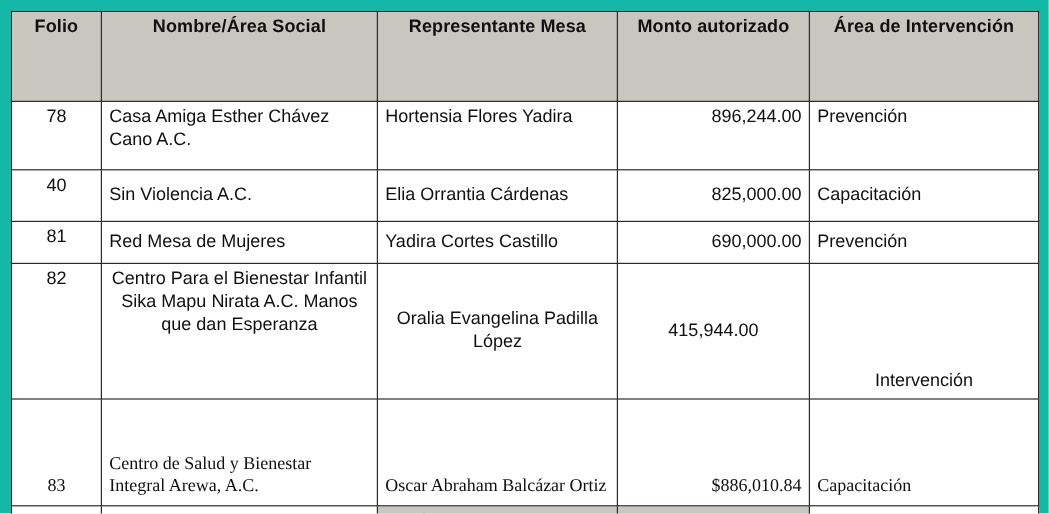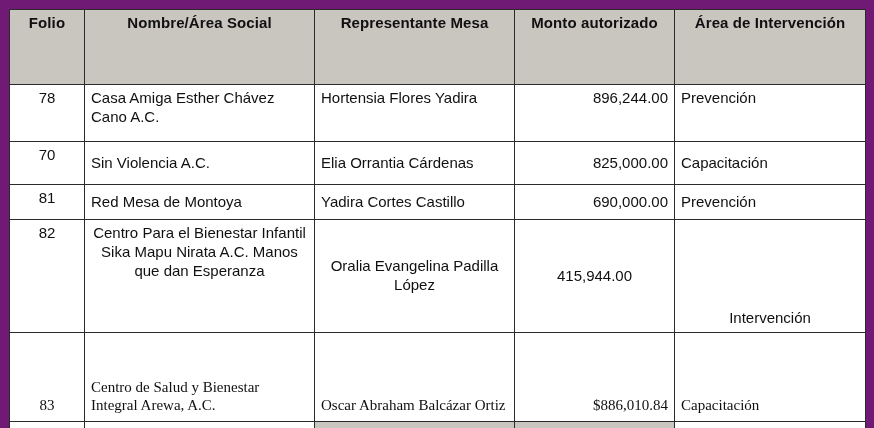--- a/index.html
+++ b/index.html
@@ -10,21 +10,21 @@
     width: 874px;
     height: 428px;
     background: #fdfdfb;
     font-family: "Liberation Sans", sans-serif;
     overflow: hidden;
   }
   .page {
     position: relative;
     width: 874px;
     height: 428px;
-    background: #701a75;
+    background: #14b8a6;
   }
   table.grant-table {
     position: absolute;
     left: 9px;
     top: 9px;
     width: 856px;
     border-collapse: collapse;
     table-layout: fixed;
     background: #ffffff;
   }
@@ -139,29 +139,29 @@
 
     <tbody>
       <tr class="r-78">
         <td class="folio">78</td>
         <td class="nombre">Casa Amiga Esther Chávez Cano A.C.</td>
         <td class="rep">Hortensia Flores Yadira</td>
         <td class="monto">896,244.00</td>
         <td class="area">Prevención</td>
       </tr>
       <tr class="r-80">
-        <td class="folio">70</td>
+        <td class="folio">40</td>
         <td class="nombre">Sin Violencia A.C.</td>
         <td class="rep">Elia Orrantia Cárdenas</td>
         <td class="monto">825,000.00</td>
         <td class="area">Capacitación</td>
       </tr>
       <tr class="r-81">
         <td class="folio">81</td>
-        <td class="nombre">Red  Mesa de Montoya</td>
+        <td class="nombre">Red  Mesa de Mujeres</td>
         <td class="rep">Yadira Cortes Castillo</td>
         <td class="monto">690,000.00</td>
         <td class="area">Prevención</td>
       </tr>
       <tr class="r-82">
         <td class="folio">82</td>
         <td class="nombre">Centro Para el Bienestar Infantil Sika Mapu Nirata A.C. Manos que dan Esperanza</td>
         <td class="rep">Oralia Evangelina Padilla López</td>
         <td class="monto">415,944.00</td>
         <td class="area">Intervención</td>

